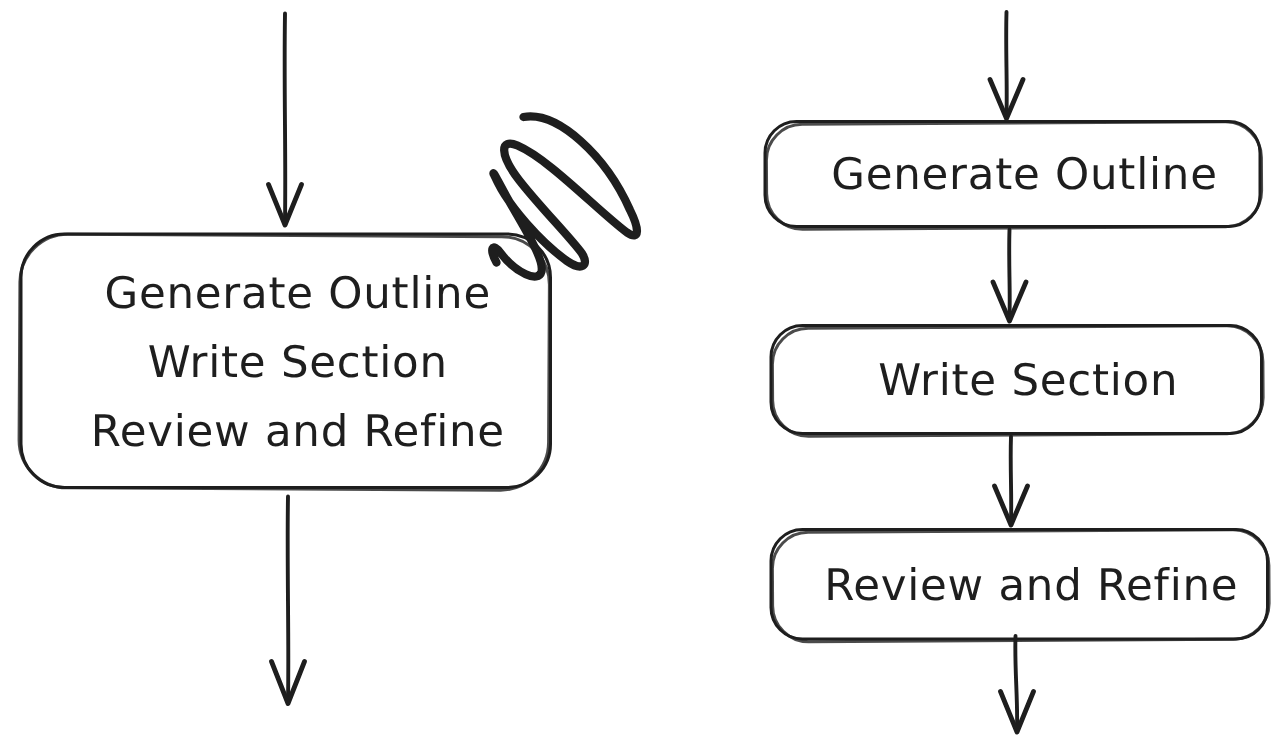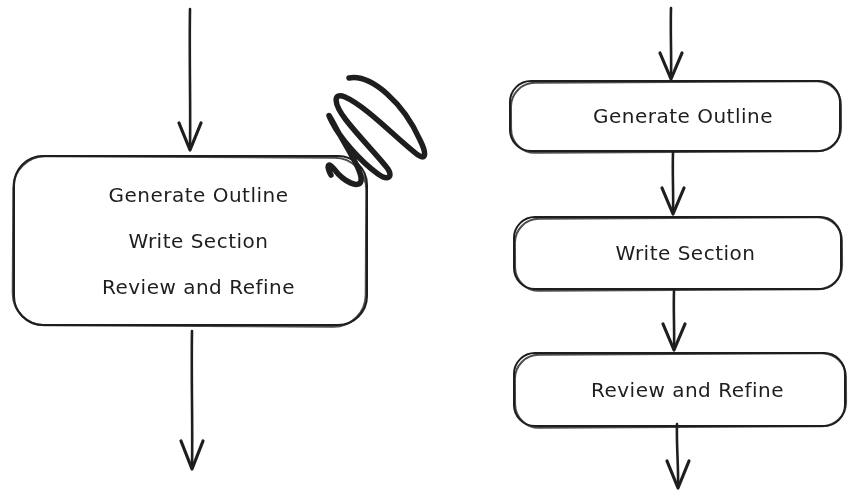--- a/index.html
+++ b/index.html
@@ -23,21 +23,21 @@
     transform:rotate(-0.35deg) translate(1px,1px);
   }
   .big-r .stroke-layer{border-radius:30px;}
   .big-r .stroke-layer.ghost{border-radius:33px;transform:rotate(0.3deg) translate(-1px,1px);}
   .small-r .stroke-layer{border-radius:22px;}
   .small-r .stroke-layer.ghost{border-radius:25px;}
   .label{
     position:absolute;inset:0;
     display:flex;flex-direction:column;
     align-items:center;justify-content:center;
-    font-size:20px;line-height:46px;
+    font-size:29px;line-height:46px;
     letter-spacing:0.5px;white-space:nowrap;
     padding-left:16px;
   }
   .label span{display:block;}
 </style>
 </head>
 <body>
 
 <div class="canvas">
 

